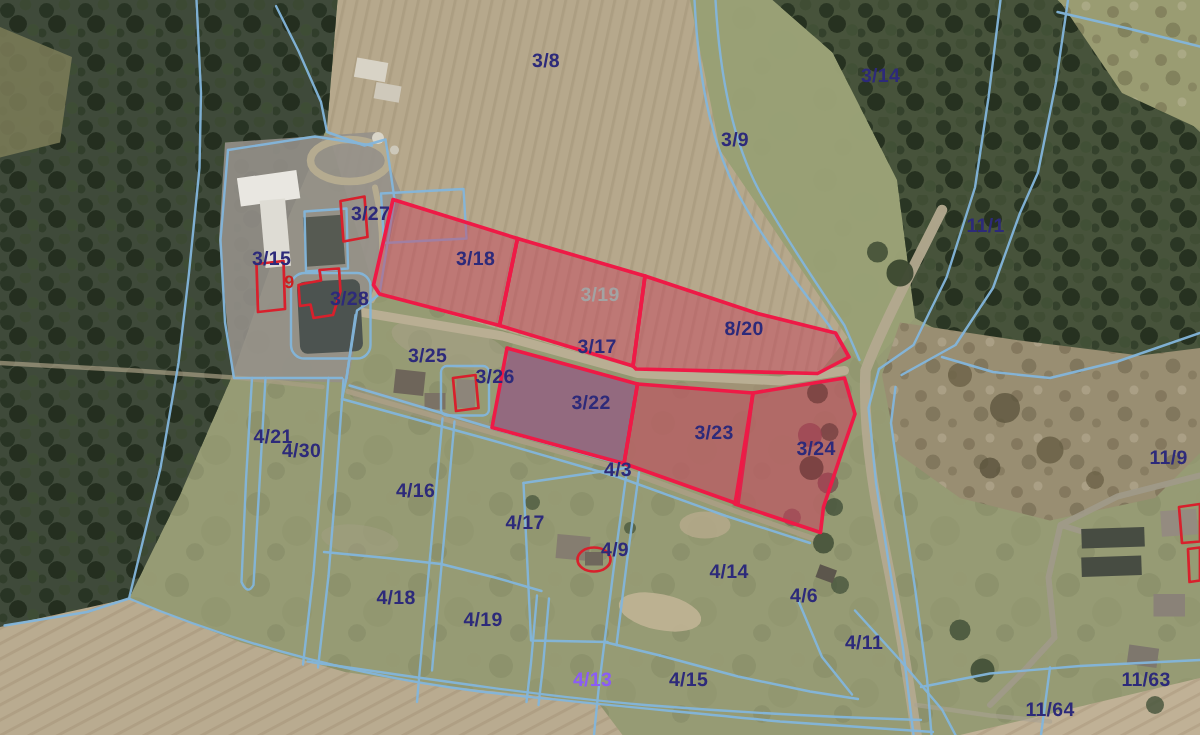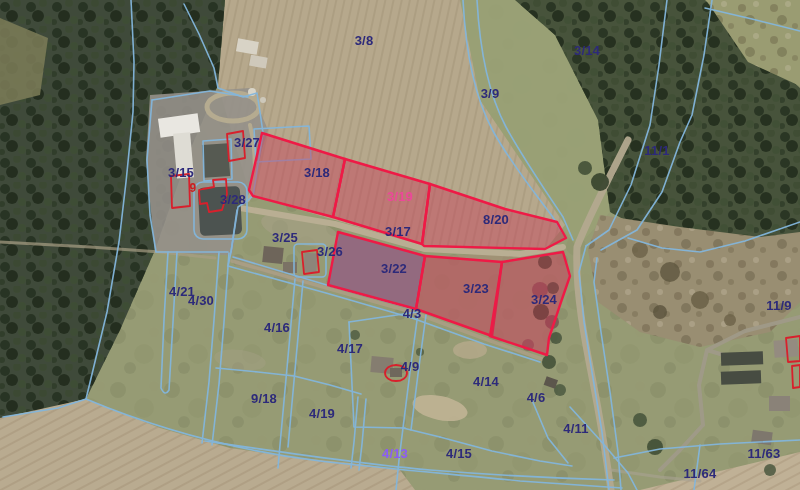--- a/index.html
+++ b/index.html
@@ -214,39 +214,39 @@
   </svg>
 
   <div class="label-layer" id="label-layer">
       <div class="label " style="left: 347px; top: 40px; color: rgb(45, 42, 122);">3/8</div>
       <div class="label " style="left: 570px; top: 50px; color: rgb(45, 42, 122);">3/14</div>
       <div class="label " style="left: 473px; top: 93px; color: rgb(45, 42, 122);">3/9</div>
       <div class="label " style="left: 640px; top: 150px; color: rgb(45, 42, 122);">11/1</div>
       <div class="label " style="left: 230px; top: 142px; color: rgb(45, 42, 122);">3/27</div>
       <div class="label " style="left: 164px; top: 172px; color: rgb(45, 42, 122);">3/15</div>
       <div class="label " style="left: 300px; top: 172px; color: rgb(45, 42, 122);">3/18</div>
-      <div class="label " style="left: 383px; top: 196px; color: #ec4899;">3/19</div>
+      <div class="label " style="left: 383px; top: 196px; color: #a3a3a3;">3/19</div>
       <div class="label " style="left: 216px; top: 199px; color: rgb(45, 42, 122);">3/28</div>
       <div class="label " style="left: 479px; top: 219px; color: rgb(45, 42, 122);">8/20</div>
       <div class="label " style="left: 381px; top: 231px; color: rgb(45, 42, 122);">3/17</div>
       <div class="label " style="left: 268px; top: 237px; color: rgb(45, 42, 122);">3/25</div>
       <div class="label " style="left: 313px; top: 251px; color: rgb(45, 42, 122);">3/26</div>
       <div class="label " style="left: 377px; top: 268px; color: rgb(45, 42, 122);">3/22</div>
       <div class="label " style="left: 459px; top: 288px; color: rgb(45, 42, 122);">3/23</div>
       <div class="label " style="left: 165px; top: 291px; color: rgb(45, 42, 122);">4/21</div>
       <div class="label " style="left: 527px; top: 299px; color: rgb(45, 42, 122); text-align: right;">3/24</div>
       <div class="label " style="left: 184px; top: 300px; color: rgb(45, 42, 122);">4/30</div>
       <div class="label " style="left: 762px; top: 305px; color: rgb(45, 42, 122);">11/9</div>
       <div class="label " style="left: 395px; top: 313px; color: rgb(45, 42, 122);">4/3</div>
       <div class="label " style="left: 260px; top: 327px; color: rgb(45, 42, 122);">4/16</div>
       <div class="label " style="left: 333px; top: 348px; color: rgb(45, 42, 122);">4/17</div>
       <div class="label " style="left: 393px; top: 366px; color: rgb(45, 42, 122);">4/9</div>
       <div class="label " style="left: 469px; top: 381px; color: rgb(45, 42, 122);">4/14</div>
       <div class="label " style="left: 519px; top: 397px; color: rgb(45, 42, 122);">4/6</div>
-      <div class="label " style="left: 247px; top: 398px; color: rgb(45, 42, 122);">9/18</div>
+      <div class="label " style="left: 247px; top: 398px; color: rgb(45, 42, 122);">4/18</div>
       <div class="label " style="left: 305px; top: 413px; color: rgb(45, 42, 122);">4/19</div>
       <div class="label " style="left: 559px; top: 428px; color: rgb(45, 42, 122);">4/11</div>
       <div class="label " style="left: 378px; top: 433px; color: #8b5cf6; margin-top: 20px;">4/13</div>
       <div class="label " style="left: 747px; top: 453px; color: rgb(45, 42, 122);">11/63</div>
       <div class="label " style="left: 442px; top: 453px; color: rgb(45, 42, 122);">4/15</div>
       <div class="label " style="left: 683px; top: 473px; color: rgb(45, 42, 122);">11/64</div>
       <div class="label label--building" style="left: 176px; top: 188px; color: rgb(204, 31, 31);">9</div>
     </div>
 </div>
 

